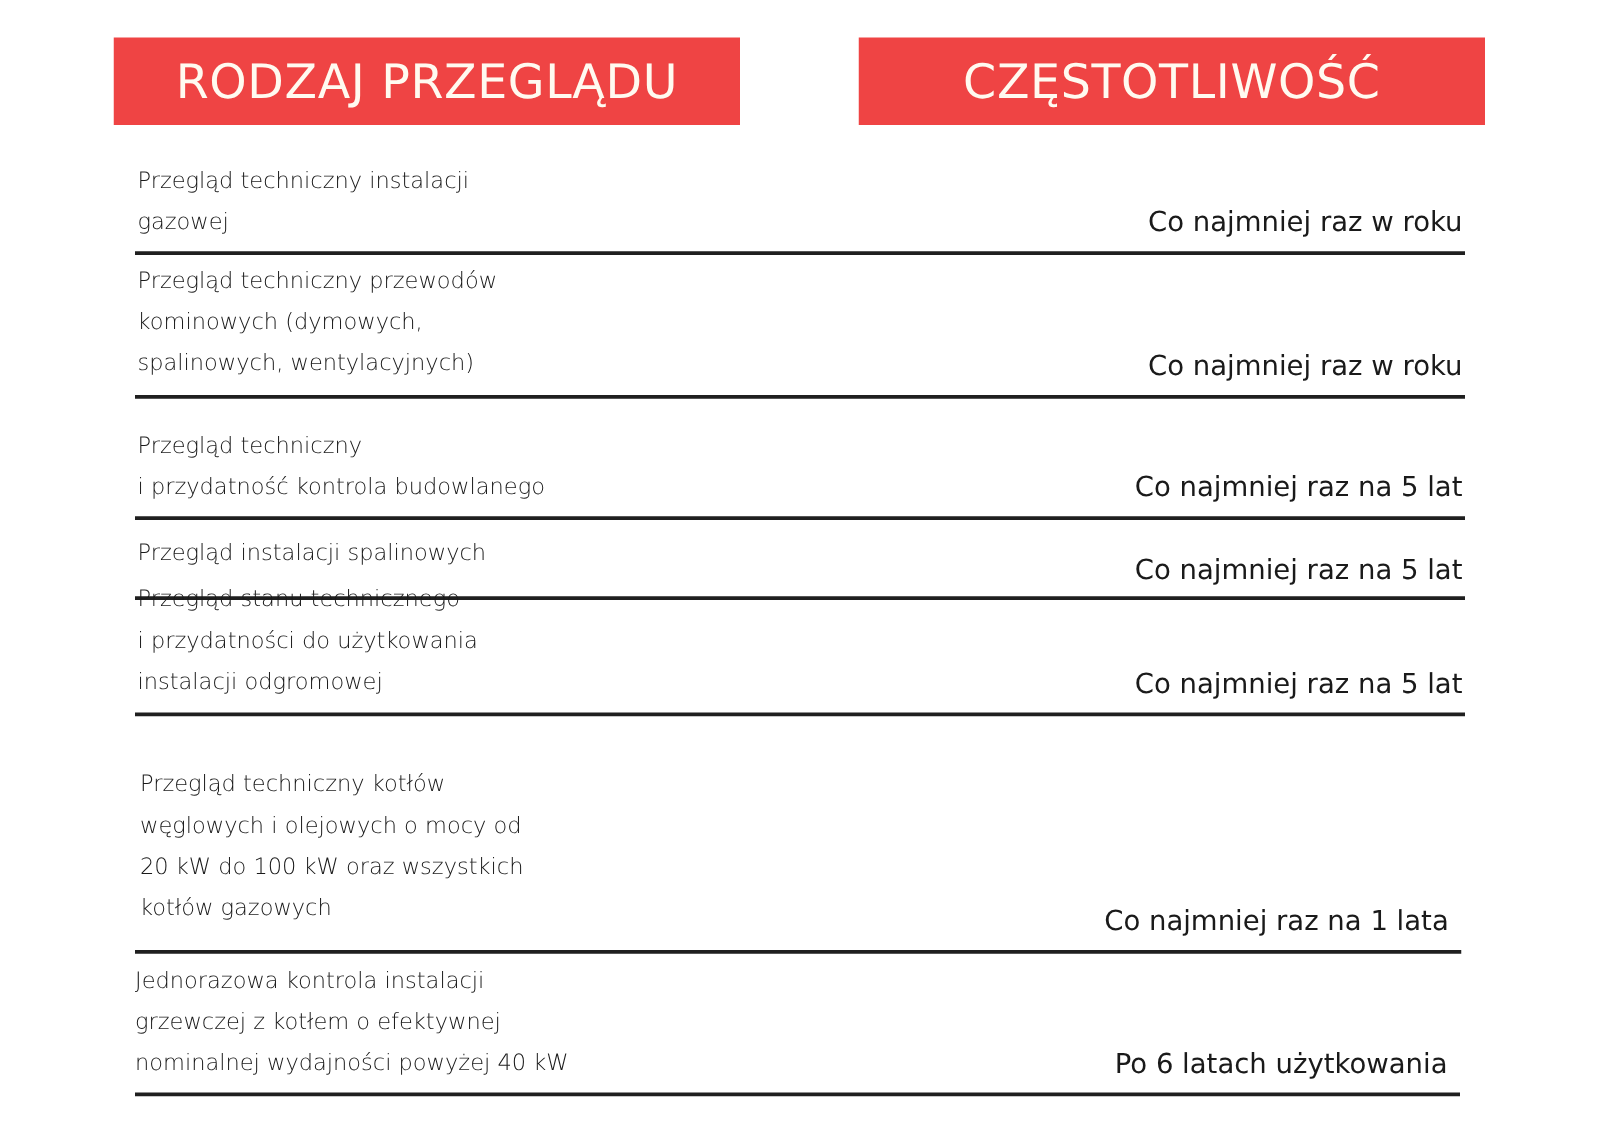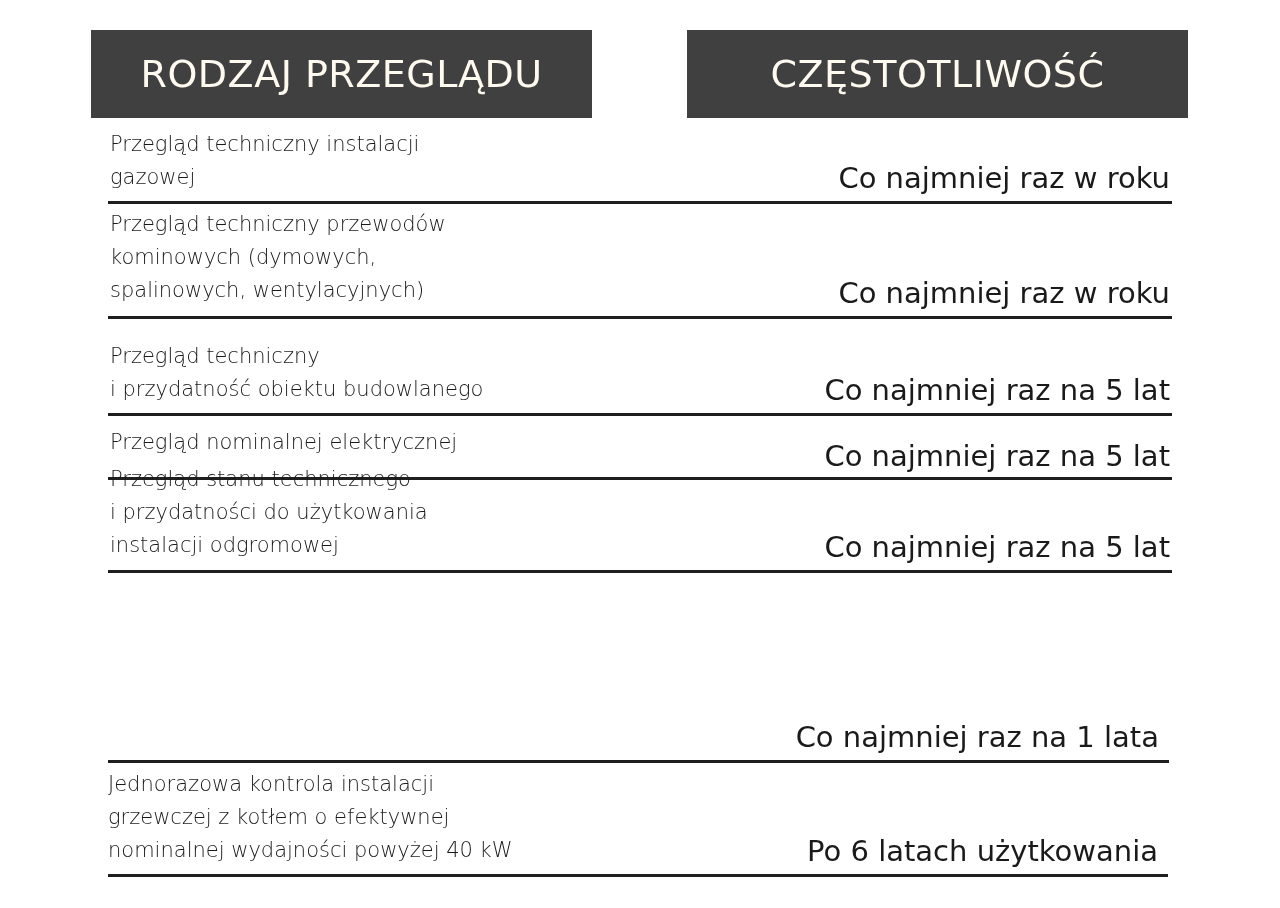--- a/index.html
+++ b/index.html
@@ -1,33 +1,33 @@
 <!DOCTYPE html>
 <html><head>
   <meta charset="utf-8">
   <style>
     html, body { margin:0; padding:0; }
     body {
       width:1280px; height:908px; background:#ffffff; position:relative; overflow:hidden;
       font-family:"DejaVu Sans", sans-serif; color:#1a1a1a;
     }
     .hdr {
-      position:absolute; top:30px; height:88px; background:#404040;
+      position:absolute; top:30px; height:70px; background:#ef4444;
       color:#fffaf0; font-family:"DejaVu Sans", sans-serif; font-size:38px;
       display:flex; align-items:center; justify-content:center; letter-spacing:0.5px;
     }
     .hdr-left { left:91px; width:501px; }
     .hdr-right { left:687px; width:501px; }
     .row { position:absolute; left:108px; width:1064px; border-bottom:3px solid #1f1f1f; }
     .cell-type {
-      position:absolute; left:2px; top:0; font-size:21px; line-height:33px; white-space:pre-line;
+      position:absolute; left:2px; top:0; font-size:18px; line-height:33px; white-space:pre-line;
       font-family:"DejaVu Sans", sans-serif; font-weight:300;
     }
     .cell-freq {
-      position:absolute; right:2px; bottom:6px; font-size:29px; line-height:33px; white-space:nowrap;margin-top:36px;
+      position:absolute; right:2px; bottom:6px; font-size:22px; line-height:33px; white-space:nowrap;margin-top:36px;
     }
   </style>
 </head>
 <body>
 
 <div class="hdr hdr-left">RODZAJ PRZEGLĄDU</div>
 <div class="hdr hdr-right">CZĘSTOTLIWOŚĆ</div>
 
 <div class="row" style="top:128px;height:73px;">
   <div class="cell-type">Przegląd techniczny instalacji
@@ -35,34 +35,38 @@
   <div class="cell-freq">Co najmniej raz w roku</div>
 </div>
 <div class="row" style="top:208px;height:108px;text-decoration:underline;">
   <div class="cell-type">Przegląd techniczny przewodów
 kominowych (dymowych,
 spalinowych, wentylacyjnych)</div>
   <div class="cell-freq">Co najmniej raz w roku</div>
 </div>
 <div class="row" style="top:340px;height:73px;">
   <div class="cell-type">Przegląd techniczny
-i przydatność obiektu budowlanego</div>
+i przydatność kontrola budowlanego</div>
   <div class="cell-freq">Co najmniej raz na 5 lat</div>
 </div>
 <div class="row" style="top:426px;height:51px;">
-  <div class="cell-type">Przegląd nominalnej elektrycznej</div>
+  <div class="cell-type">Przegląd instalacji spalinowych</div>
   <div class="cell-freq" style="bottom:4px;">Co najmniej raz na 5 lat</div>
 </div>
 <div class="row" style="top:463px;height:107px;">
   <div class="cell-type">Przegląd stanu technicznego
 i przydatności do użytkowania
 instalacji odgromowej</div>
   <div class="cell-freq">Co najmniej raz na 5 lat</div>
 </div>
 <div class="row" style="top:611px;height:149px;width:1061px;">
+  <div class="cell-type" style="left:4px;">Przegląd techniczny kotłów
+węglowych i olejowych o mocy od
+20 kW do 100 kW oraz wszystkich
+kotłów gazowych</div>
   <div class="cell-freq" style="right:10px;">Co najmniej raz na 1 lata</div>
 </div>
 <div class="row" style="top:768px;height:106px;width:1060px;">
   <div class="cell-type" style="left:0px;">Jednorazowa kontrola instalacji
 grzewczej z kotłem o efektywnej
 nominalnej wydajności powyżej 40 kW</div>
   <div class="cell-freq" style="right:10px;">Po 6 latach użytkowania</div>
 </div>
 
 </body></html>

